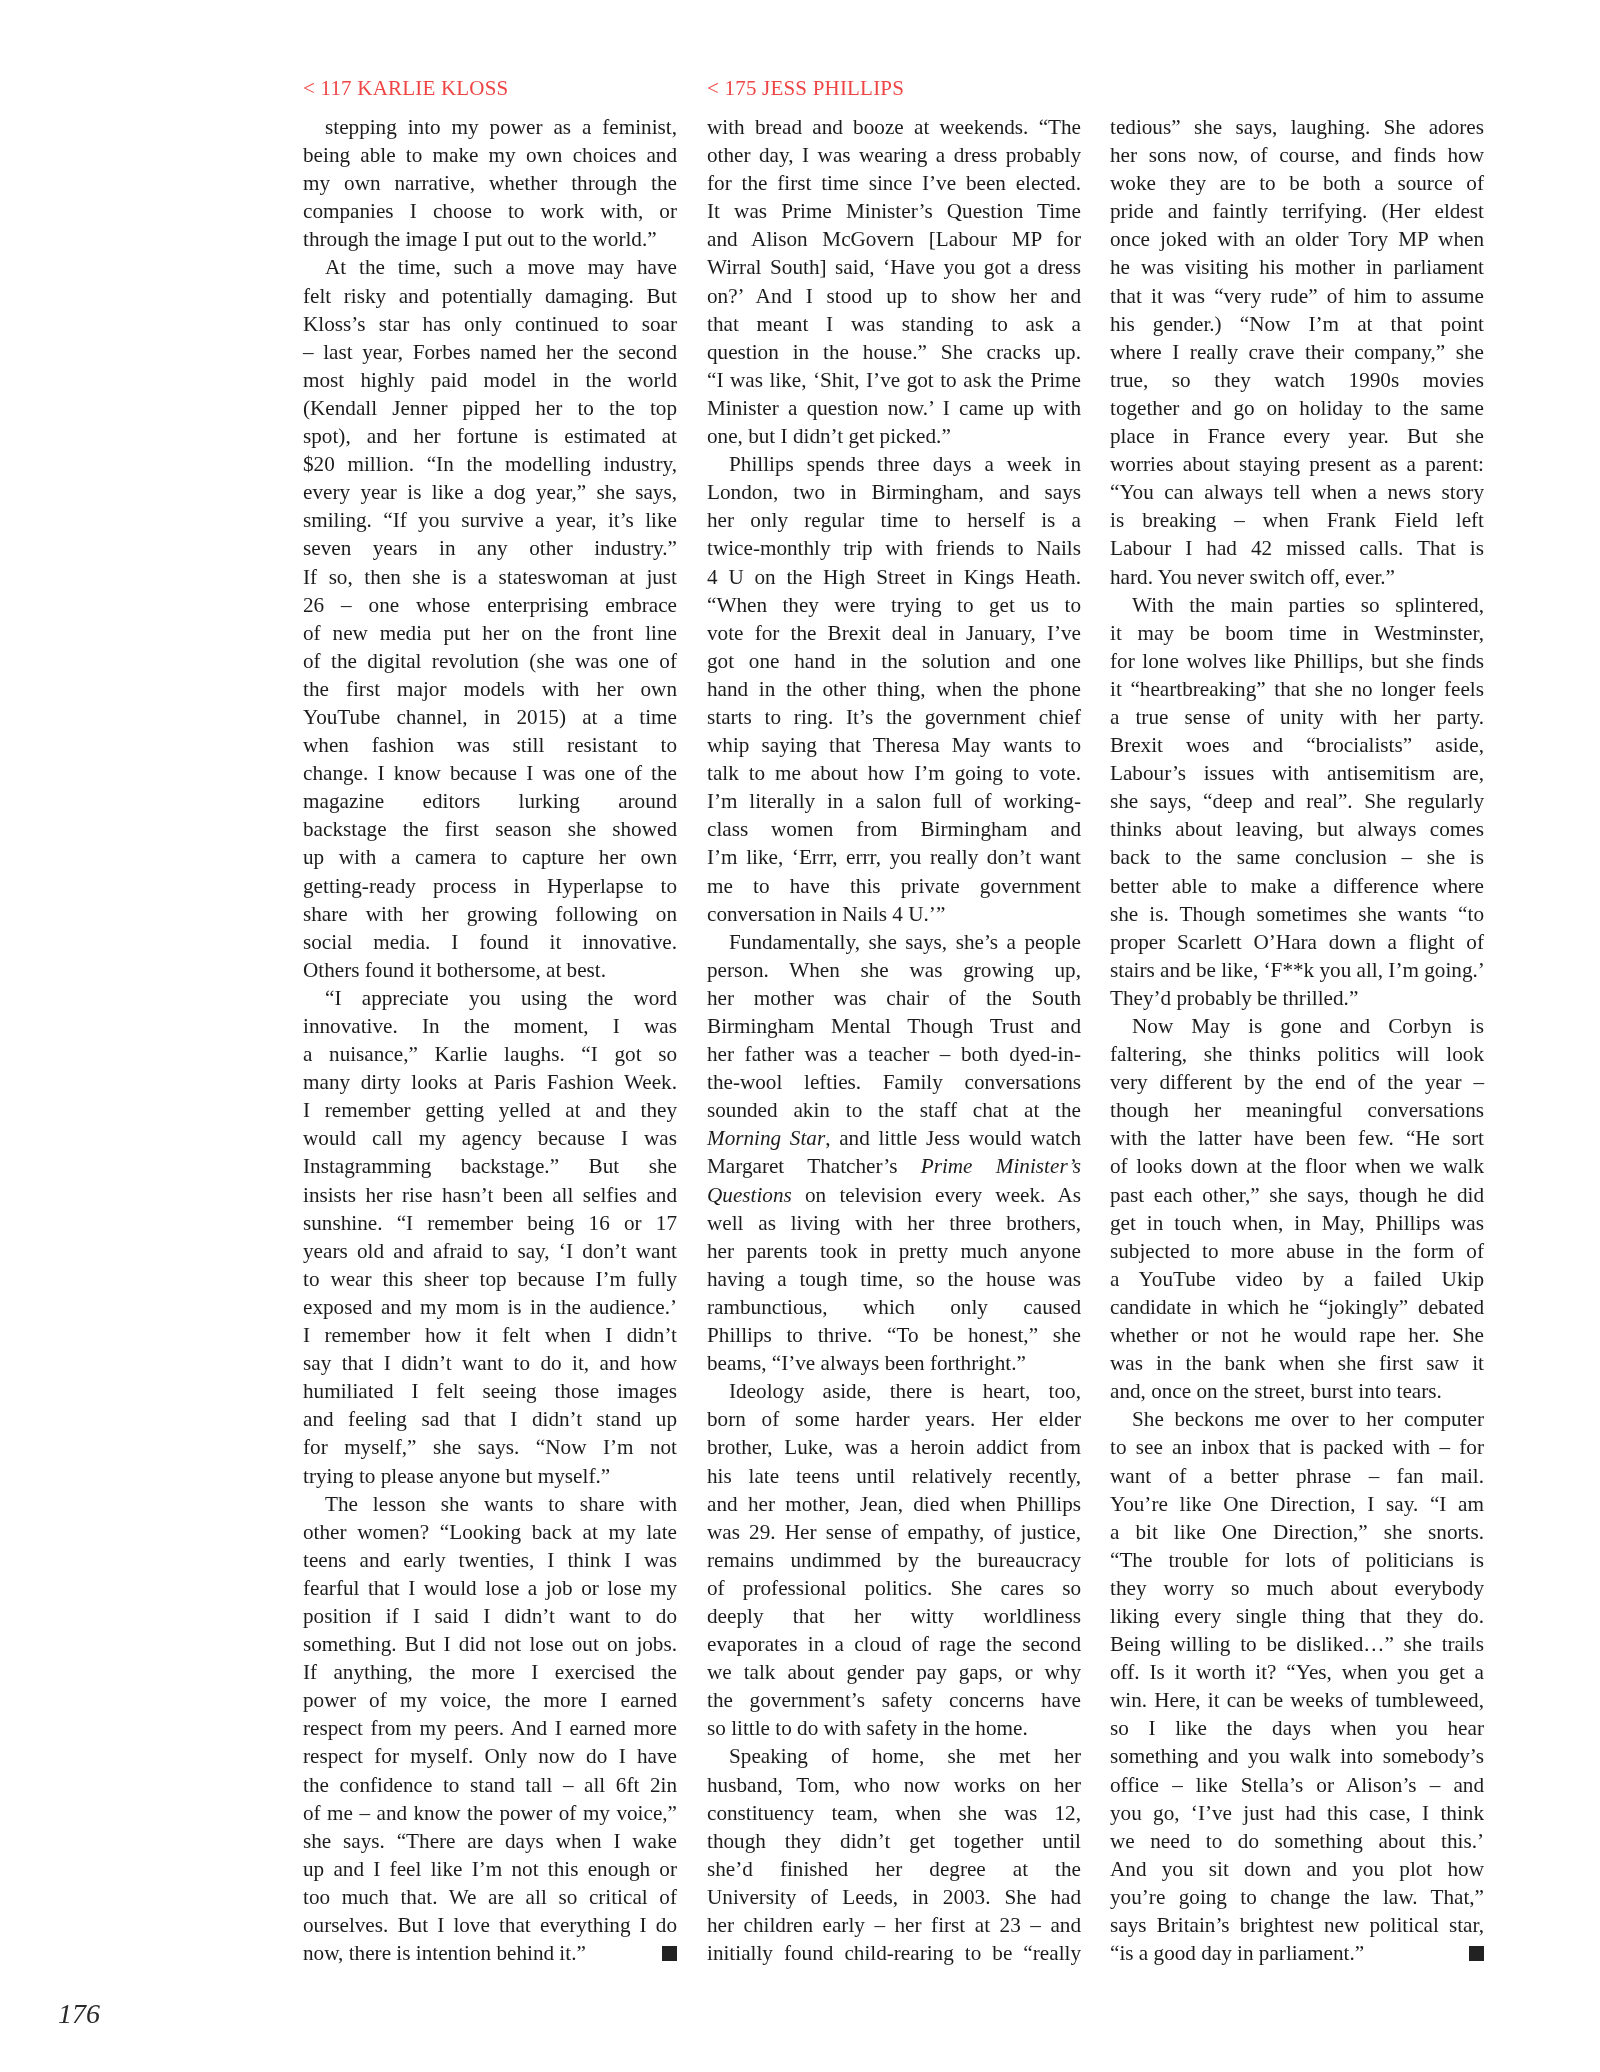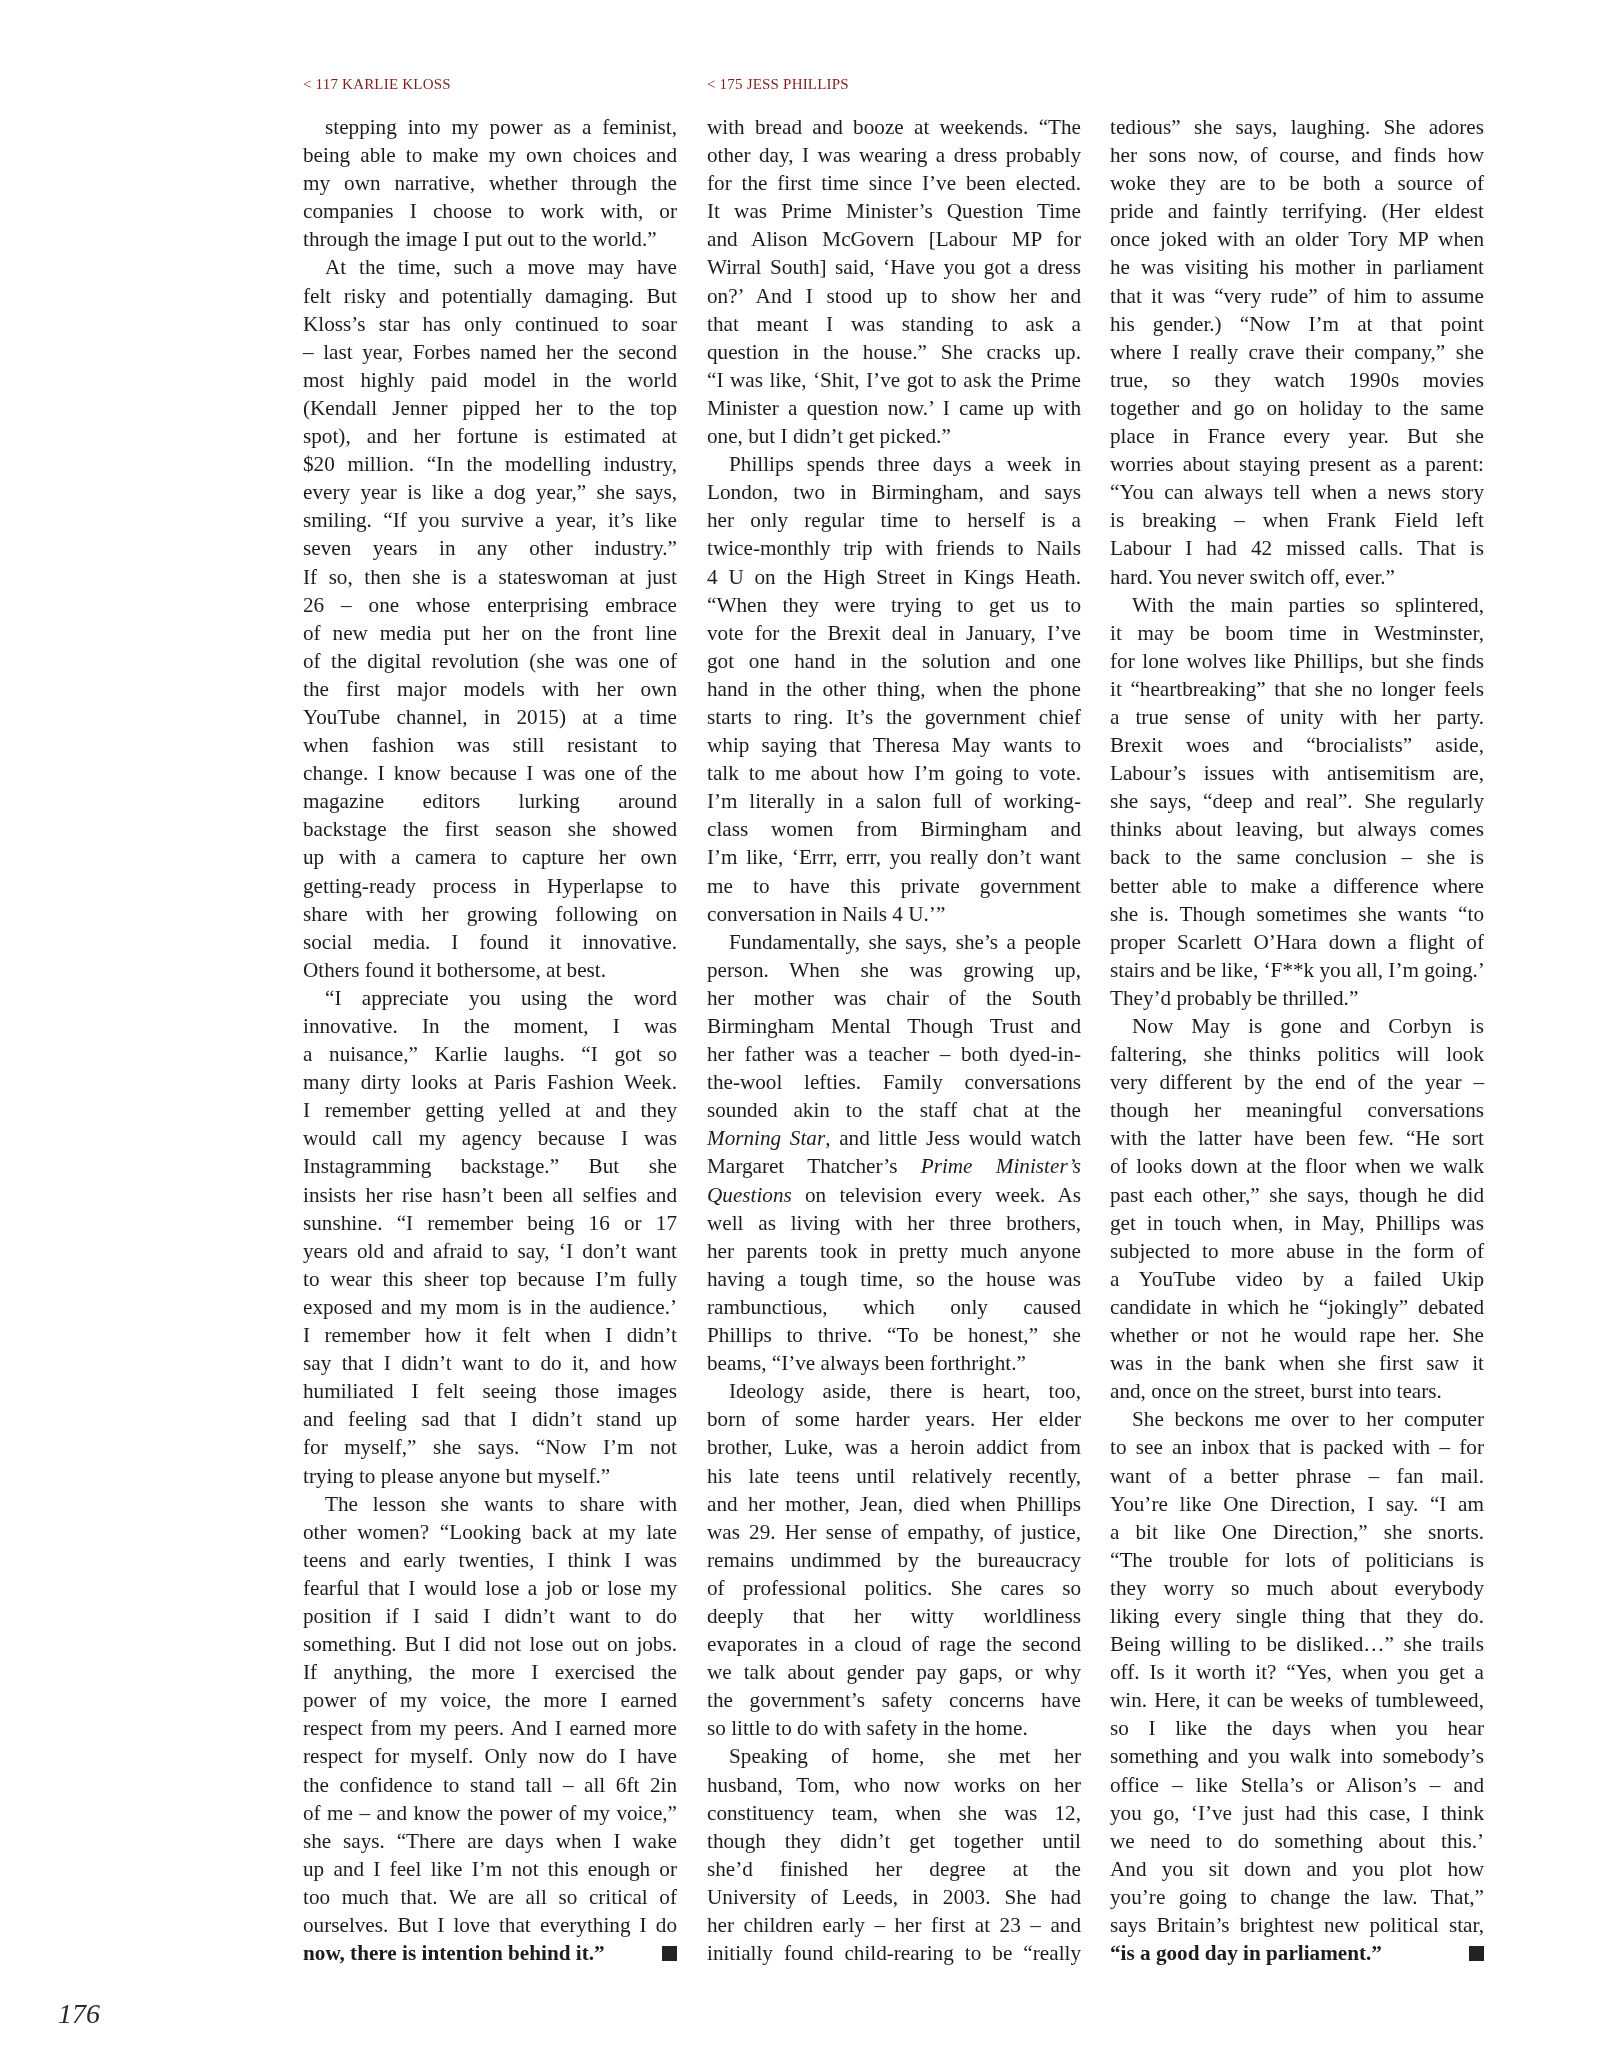--- a/index.html
+++ b/index.html
@@ -1,31 +1,31 @@
 <!DOCTYPE html>
 <html><head>
   <meta charset="utf-8">
   <style>
     html, body { margin: 0; padding: 0; background: #ffffff; }
     body { width: 1600px; height: 2072px; position: relative; overflow: hidden;
            font-family: "Liberation Serif", "DejaVu Serif", serif; color: #1c1c1c; }
-    .running-head { position: absolute; top: 76px; font-size: 15px; letter-spacing: 0.2px;
-                    color: #7f1d1d; white-space: nowrap; }
+    .running-head { position: absolute; top: 76px; font-size: 21px; letter-spacing: 0.2px;
+                    color: #ef4444; white-space: nowrap; }
     .col { position: absolute; top: 113px; width: 374px; }
     .col-1 { left: 303px; }
     .col-2 { left: 707px; }
     .col-3 { left: 1110px; }
     .line { display: block; height: 28.1px; line-height: 28.1px; font-size: 21.2px;
             text-align: justify; text-align-last: justify; white-space: nowrap;
             overflow: visible; }
     .line.last { text-align-last: left; }
     .line.indent { text-indent: 22px; }
     .line .endmark { float: right; display: inline-block; width: 15px; height: 15px;
                      background: #222; margin-top: 7px; }
-    .line.with-end { text-align-last: left; font-weight: bold; }
+    .line.with-end { text-align-last: left; }
     em { font-style: italic; }
     .page-number { position: absolute; left: 58px; top: 1998px; font-size: 28px;
                    font-style: italic; color: #2a2a2a; }
   </style>
 </head>
 <body>
 
 <div class="running-head" style="left:303px;">&lt; 117 KARLIE KLOSS</div>
 <div class="running-head" style="left:707px;">&lt; 175 JESS PHILLIPS</div>
 

